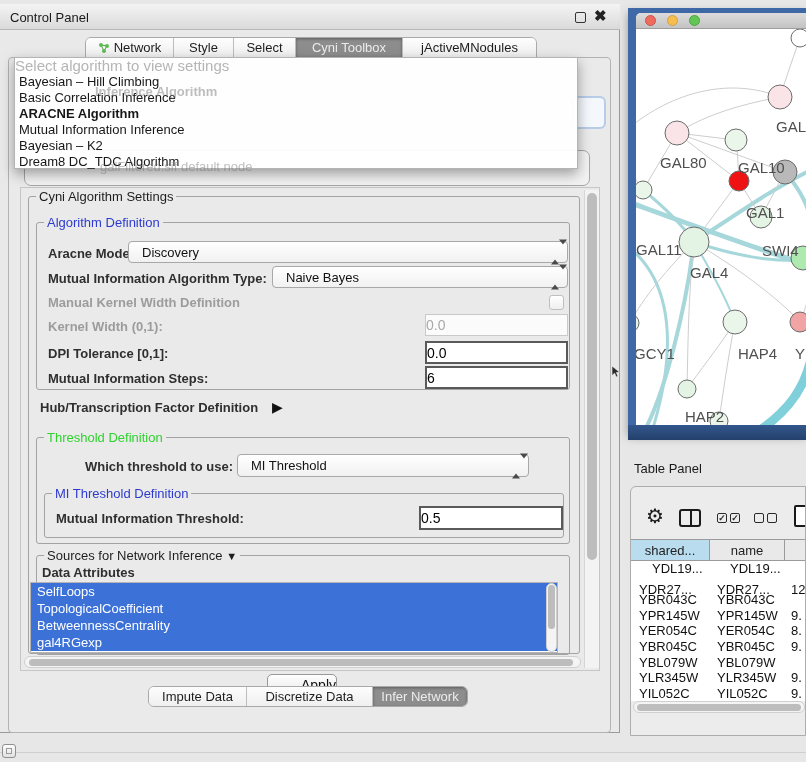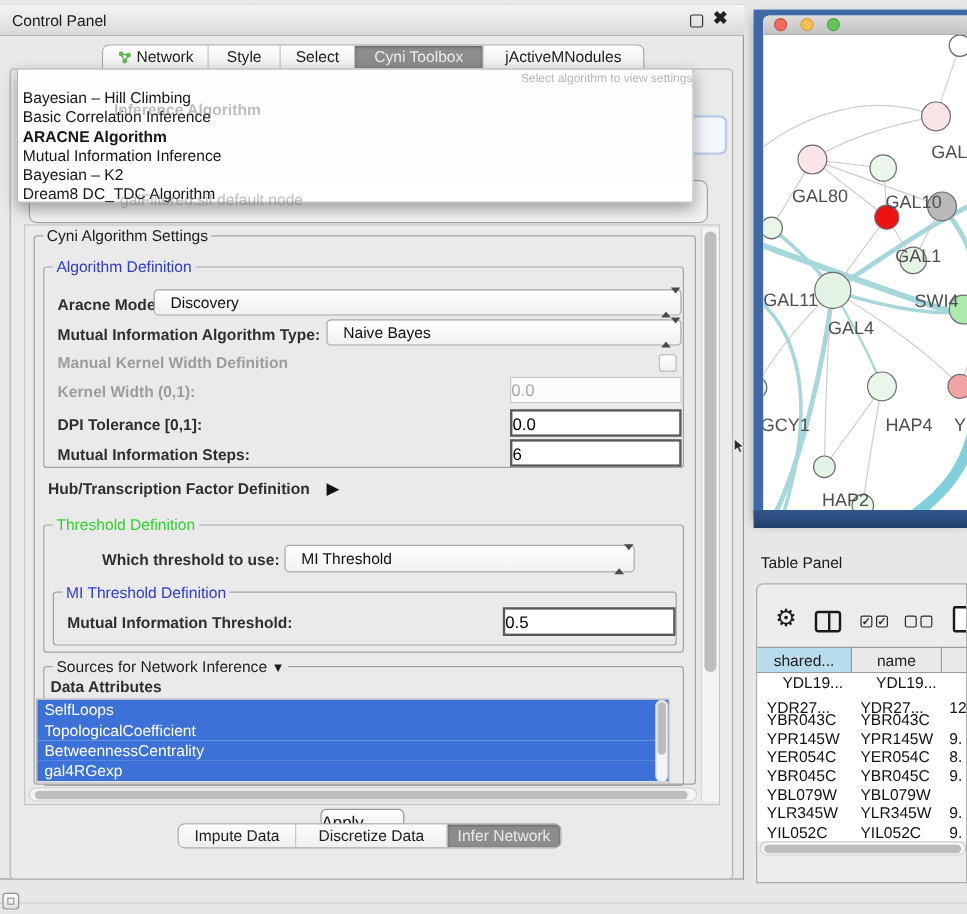--- a/index.html
+++ b/index.html
@@ -24,21 +24,21 @@
   background:#f6f6f6;overflow:hidden}
 .tab{height:100%;display:flex;align-items:center;justify-content:center;gap:4px;
   border-right:1px solid #bdbdbd;font-size:13px;color:#1d1d1d;background:linear-gradient(#fdfdfd,#efefef)}
 .tab:last-child{border-right:none}
 .tab.selected{background:#8d8d8d;color:#ececec;box-shadow:inset 0 1px 3px rgba(0,0,0,.35)}
 .net-icon{width:12px;height:12px;display:inline-block}
 
 
 .popup{left:14px;top:57px;width:564px;height:112px;background:rgba(255,255,255,.95);
   border:1px solid #b4b4b4;box-shadow:0 5px 12px rgba(0,0,0,.35);z-index:50}
-.dd-prompt{height:16px;line-height:16px;text-align:right;color:#b5b5b5;font-size:10px}
+.dd-prompt{height:16px;line-height:16px;text-align:left;color:#b5b5b5;font-size:15px}
 .dd-item{height:16px;line-height:16px;padding-left:4px;font-size:13px;color:#161616;white-space:nowrap}
 .dd-item.bold{font-weight:bold}
 .ghost{z-index:60;color:rgba(110,110,110,.45);pointer-events:none;white-space:nowrap}
 .frag-combo-right{left:572px;top:96px;width:34px;height:33px;border:2px solid #b7cce6;
   border-radius:6px;background:#f4f8fc;z-index:5}
 .frag-combo-bottom{left:24px;top:150px;width:566px;height:36px;border:1px solid #a6a6a6;
   border-radius:7px;background:#f2f2f2;z-index:4}
 
 
 .groupbox{border:1px solid #a3a3a3;border-radius:3px}
@@ -65,21 +65,21 @@
 
 
 .listbox{background:#fff;border:1px solid #b5b5b5;overflow:hidden}
 .list-item{height:17px;line-height:17px;padding-left:6px;background:#3c71d8;color:#fff;
   font-size:13px;white-space:nowrap}
 .scroll-track{background:#f4f4f4;border:1px solid #d0d0d0;border-radius:6px}
 .scroll-thumb{background:#bdbdbd;border-radius:6px}
 
 
 .btn{background:linear-gradient(#fefefe,#e9e9e9);border:1px solid #989898;border-radius:5px;
-  text-align:left;font-size:14px;color:#111}
+  text-align:right;font-size:14px;color:#111}
 
 
 .net-frame{left:628px;top:8px;width:178px;height:424px;background:#3f69a6;box-shadow:0 5px 9px rgba(0,0,0,.35)}
 .net-frame-bottom{left:628px;top:425px;width:178px;height:15px;background:linear-gradient(#32578c,#24406b)}
 .mac-window{left:636px;top:13px;width:170px;height:412px;background:#fff;border-radius:5px 0 0 0;overflow:hidden}
 .mac-titlebar{left:0;top:0;width:170px;height:16px;background:linear-gradient(#dcdcdc,#c3c3c3);
   border-bottom:1px solid #9e9e9e}
 .light{width:11px;height:11px;border-radius:50%;top:2px}
 .light.red{background:#ee6b60;border:1px solid #ce5148}
 .light.yellow{background:#f6be4f;border:1px solid #d8a03c}

